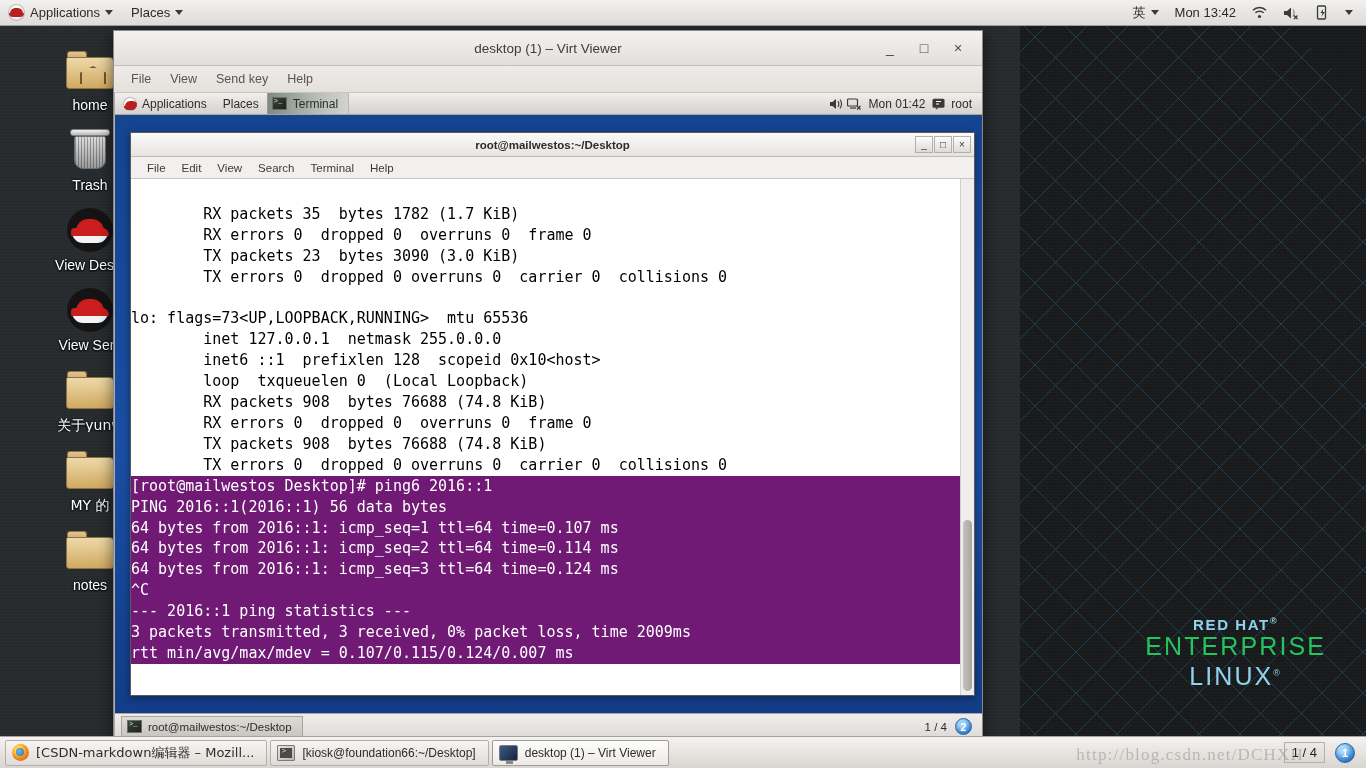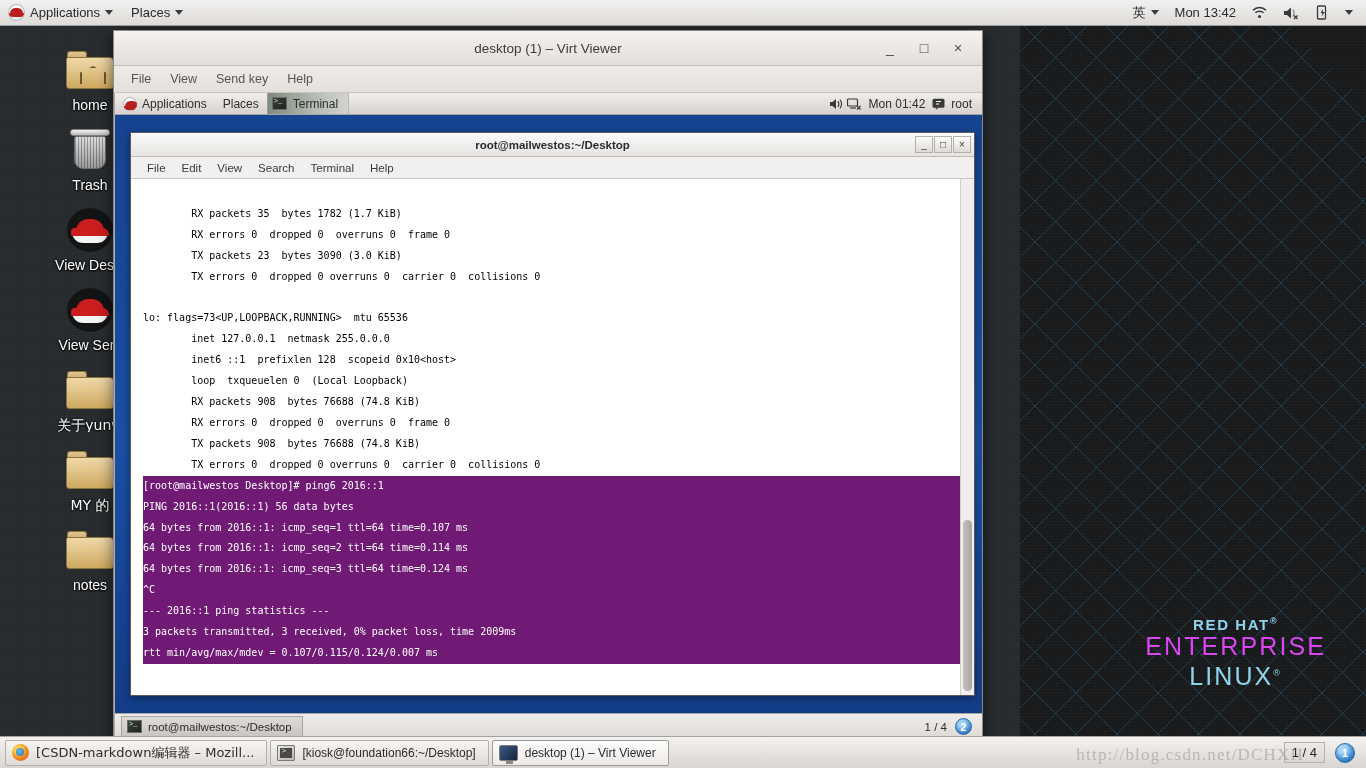--- a/index.html
+++ b/index.html
@@ -215,22 +215,22 @@
     height:22px; background:#f2f0ee; border-bottom:1px solid #c9c5c1;
     display:flex; align-items:center; padding-left:8px; font-size:11.5px; color:#3a3a3a;
   }
   .term-menu span { padding:0 8px; }
   .term-body {
     flex:1; position:relative; background:#ffffff; overflow:hidden; display:flex;
   }
   .term-text {
     flex:1;
     font-family:"DejaVu Sans Mono","Liberation Mono",monospace;
-    font-size:10px; line-height:20.9px;
-    color:#000; padding: 4px 0 0 12px;
+    font-size:15px; line-height:20.9px;
+    color:#000; padding: 4px 0 0 0;
     white-space:pre;
   }
   .term-text .sel {
     background:#701a75; color:#ffffff; display:block;
   }
   .term-scroll {
     width:14px; background:#f0eeec; border-left:1px solid #d2cec9; position:relative;
   }
   .term-thumb {
     position:absolute; left:2px; right:2px; top:66%; bottom:4px;
@@ -319,21 +319,21 @@
   .tm-ico::after{content:">";position:absolute;left:3px;top:0px;font-size:8px;color:#dfe8df;
     font-family:"Liberation Mono",monospace;}
 
   
   .brand { position:absolute; right:40px; bottom:78px; z-index:4; text-align:center; }
   .brand .rh {
     font-size:15px; font-weight:bold; letter-spacing:1.6px; color:#8fd3ec;
     font-family:"Liberation Sans", sans-serif;
   }
   .brand .ent {
-    font-size:25px; letter-spacing:2.1px; color:#d946ef; line-height:27px;
+    font-size:25px; letter-spacing:2.1px; color:#22c55e; line-height:27px;
     font-family:"Liberation Sans", sans-serif; font-weight:300;
   }
   .brand .lin {
     font-size:25px; letter-spacing:2.1px; color:#8fd3ec; line-height:27px;
     font-family:"Liberation Sans", sans-serif; font-weight:300;
   }
   .sup { font-size:9px; vertical-align:super; }
 </style>
 </head>
 <body>

